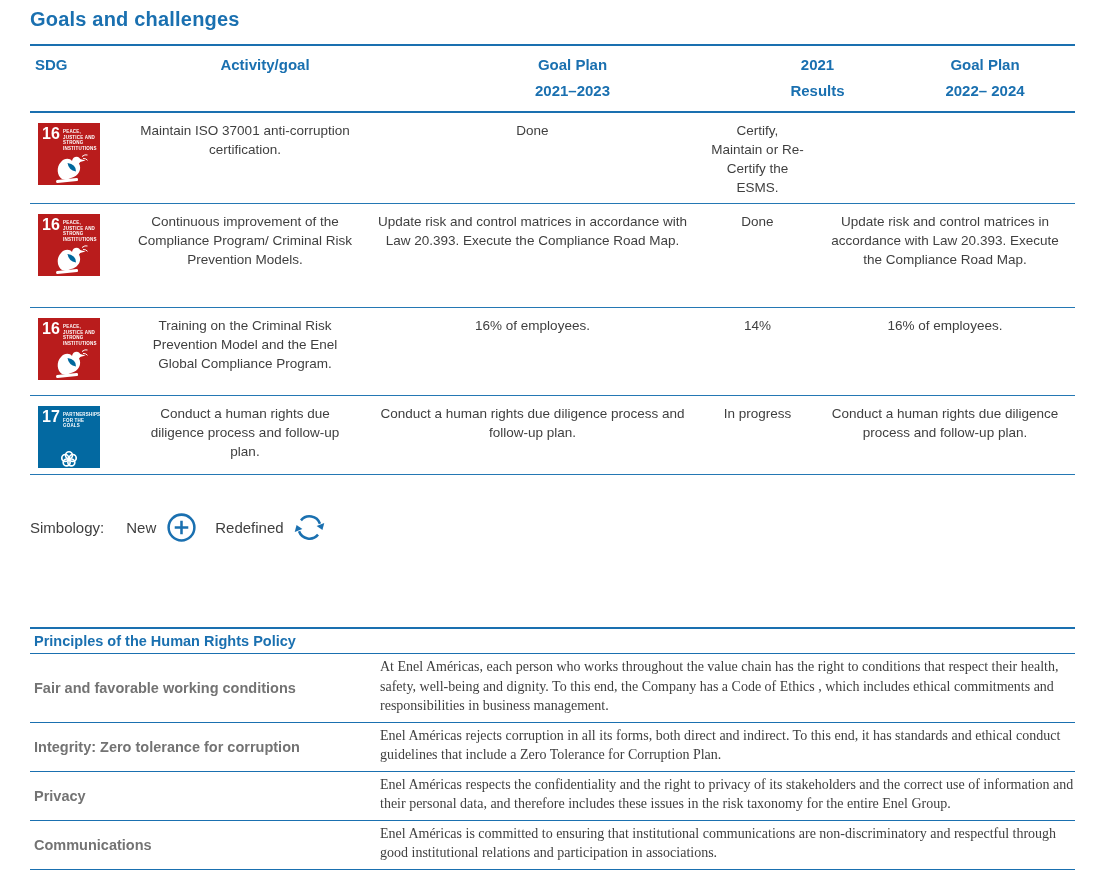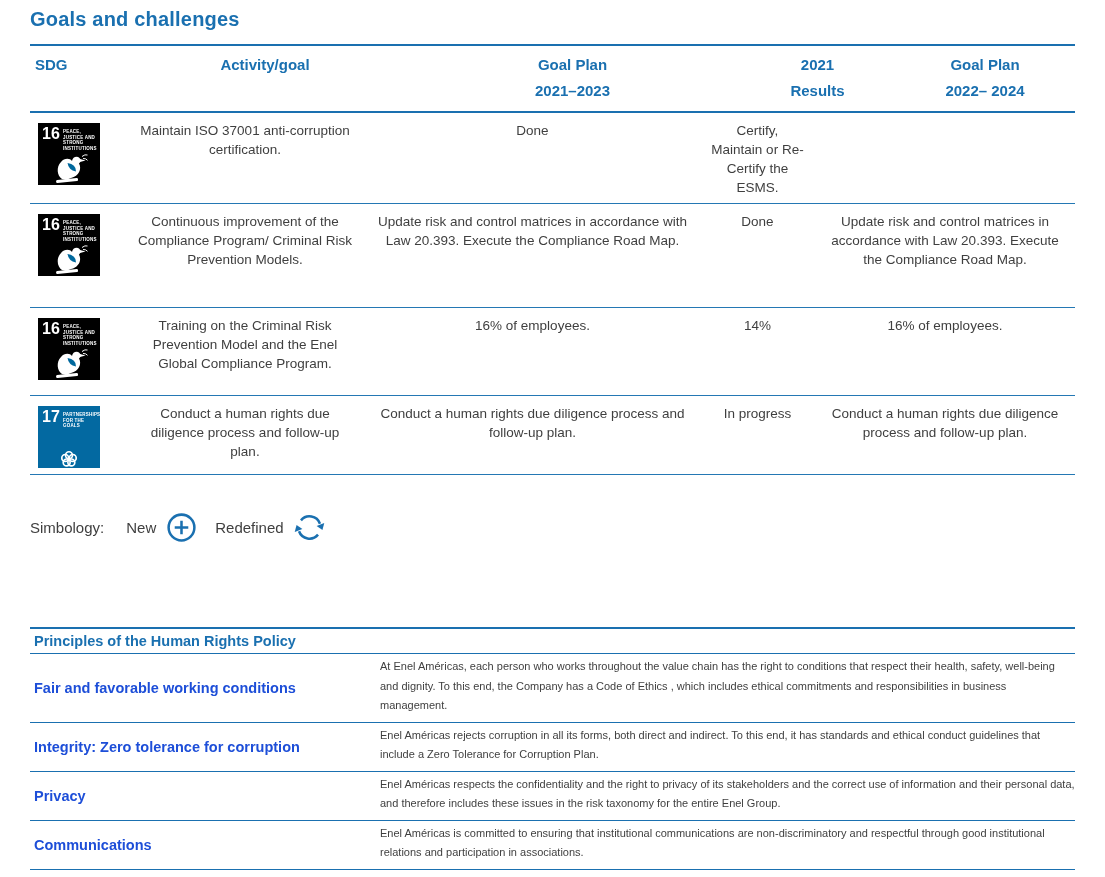--- a/index.html
+++ b/index.html
@@ -31,21 +31,21 @@
   .g-row.r3 { min-height:88px; }
   .g-row.r4 { min-height:74px; }
   .g-cell { font-size:13.5px; line-height:19px; text-align:center; padding:0 10px; }
 
   
   .sdg-cell { padding-left:8px; }
   .sdg-icon {
     position:relative; width:62px; height:62px; margin-top:2px;
     color:#fff; overflow:hidden;
   }
-  .sdg-icon.sdg16 { background:#000000; }
+  .sdg-icon.sdg16 { background:#b91c1c; }
   .sdg-icon.sdg17 { background:#0369a1; }
   .sdg-number { position:absolute; top:3px; left:4px; font-size:16px; font-weight:bold; line-height:16px; }
   .sdg-caption {
     position:absolute; top:6px; left:25px; width:35px;
     font-size:4.5px; line-height:5.5px; font-weight:bold; text-transform:uppercase;
     text-align:left; letter-spacing:.2px;
   }
   .sdg-emblem { position:absolute; left:50%; transform:translateX(-50%); bottom:1px; }
 
   
@@ -61,24 +61,24 @@
   .principles-table { margin-top:84px; width:1045px; border-top:2px solid #1a70b0; }
   .p-title {
     color:#1a70b0; font-weight:bold; font-size:14.5px;
     padding:4px 0 4px 4px; border-bottom:1px solid #1a70b0;
   }
   .p-row {
     display:grid; grid-template-columns:350px 1fr;
     border-bottom:1px solid #1a70b0;
   }
   .p-name {
-    font-weight:bold; font-size:14.5px; color:#1d4ed8;
+    font-weight:bold; font-size:14.5px; color:#737373;
     display:flex; align-items:center; padding-left:4px;
   }
-  .p-desc { font-size:11px; line-height:19.5px; padding:3px 0 6px 0; }
+  .p-desc { font-size:14px; line-height:19.5px; padding:3px 0 6px 0;font-family:Liberation Serif, serif; }
 </style>
 </head>
 <body>
 
 <div class="page">
 
   <div class="page-title">Goals and challenges</div>
 
   <div class="goals-table">
 

